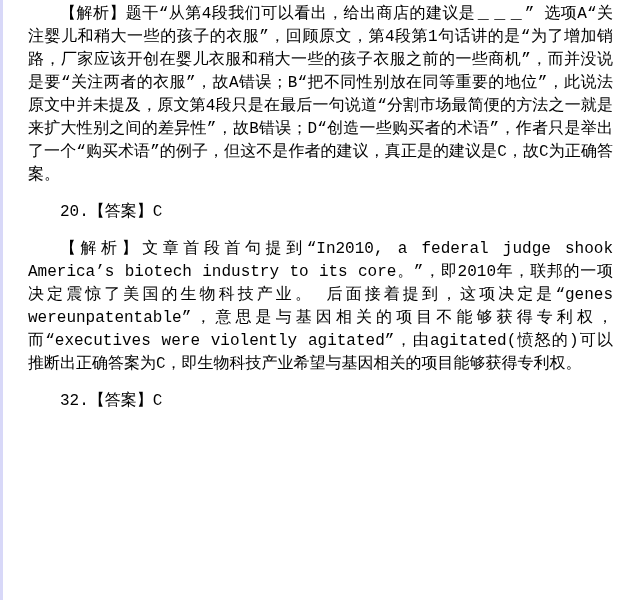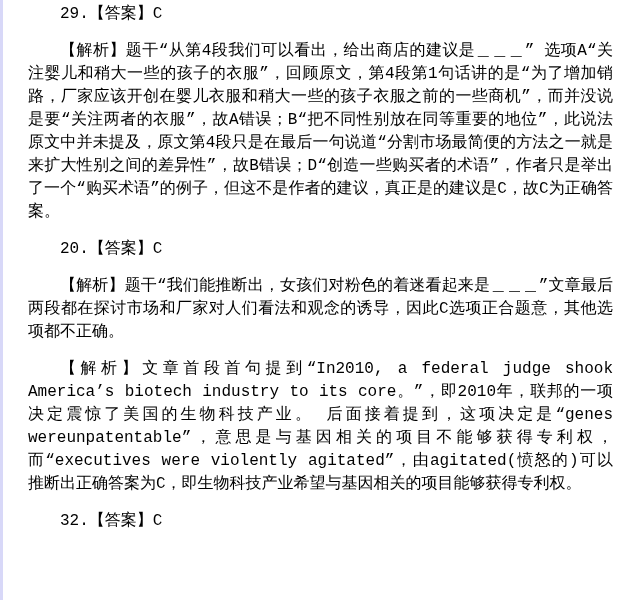--- a/index.html
+++ b/index.html
@@ -44,24 +44,22 @@
     text-align: justify;
   }
 </style>
 </head>
 <body>
 
 <div class="left-border"></div>
 
 <div class="doc">
 
-  <p class="heading">29.【答案】C</p>
   <p class="para">【解析】题干“从第4段我们可以看出，给出商店的建议是＿＿＿” 选项A“关注婴儿和稍大一些的孩子的衣服”，回顾原文，第4段第1句话讲的是“为了增加销路，厂家应该开创在婴儿衣服和稍大一些的孩子衣服之前的一些商机”，而并没说是要“关注两者的衣服”，故A错误；B“把不同性别放在同等重要的地位”，此说法原文中并未提及，原文第4段只是在最后一句说道“分割市场最简便的方法之一就是来扩大性别之间的差异性”，故B错误；D“创造一些购买者的术语”，作者只是举出了一个“购买术语”的例子，但这不是作者的建议，真正是的建议是C，故C为正确答案。</p>
 
   <p class="heading">20.【答案】C</p>
-  <p class="para">【解析】题干“我们能推断出，女孩们对粉色的着迷看起来是＿＿＿”文章最后两段都在探讨市场和厂家对人们看法和观念的诱导，因此C选项正合题意，其他选项都不正确。</p>
 
 
   <p class="para">【解析】文章首段首句提到“In2010, a federal judge shook America’s biotech industry to its core。”，即2010年，联邦的一项决定震惊了美国的生物科技产业。 后面接着提到，这项决定是“genes wereunpatentable”，意思是与基因相关的项目不能够获得专利权，而“executives were violently agitated”，由agitated(愤怒的)可以推断出正确答案为C，即生物科技产业希望与基因相关的项目能够获得专利权。</p>
 
   <p class="heading">32.【答案】C</p>
 
 </div>
 
 </body></html>

